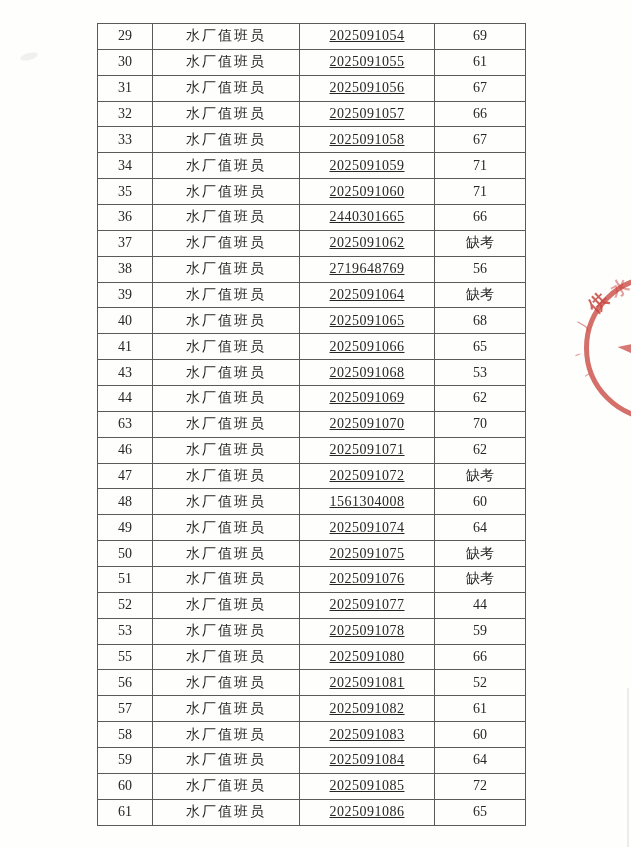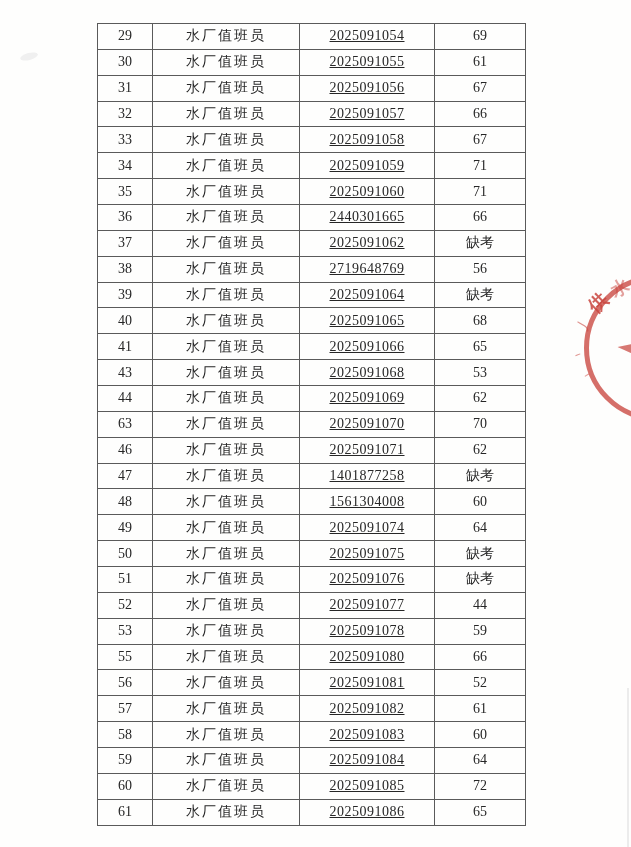--- a/index.html
+++ b/index.html
@@ -194,21 +194,21 @@
         </tr>
         <tr>
           <td>46</td>
           <td>水厂值班员</td>
           <td>2025091071</td>
           <td>62</td>
         </tr>
         <tr>
           <td>47</td>
           <td>水厂值班员</td>
-          <td>1401877258</td>
+          <td>2025091072</td>
           <td>缺考</td>
         </tr>
         <tr>
           <td>48</td>
           <td>水厂值班员</td>
           <td>1561304008</td>
           <td>60</td>
         </tr>
         <tr>
           <td>49</td>

